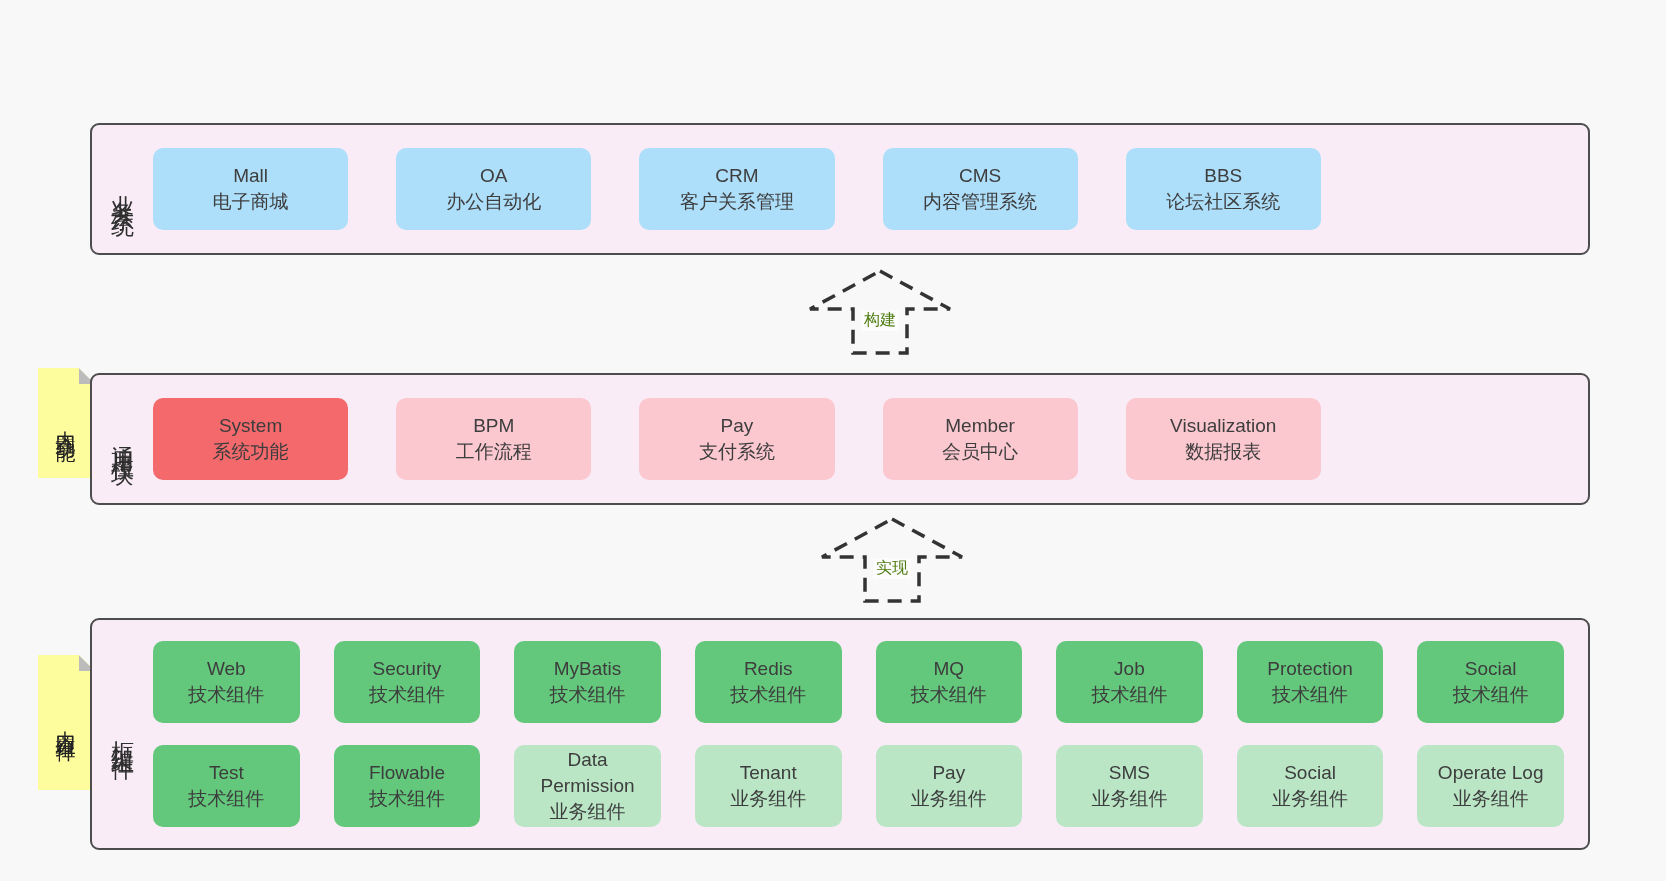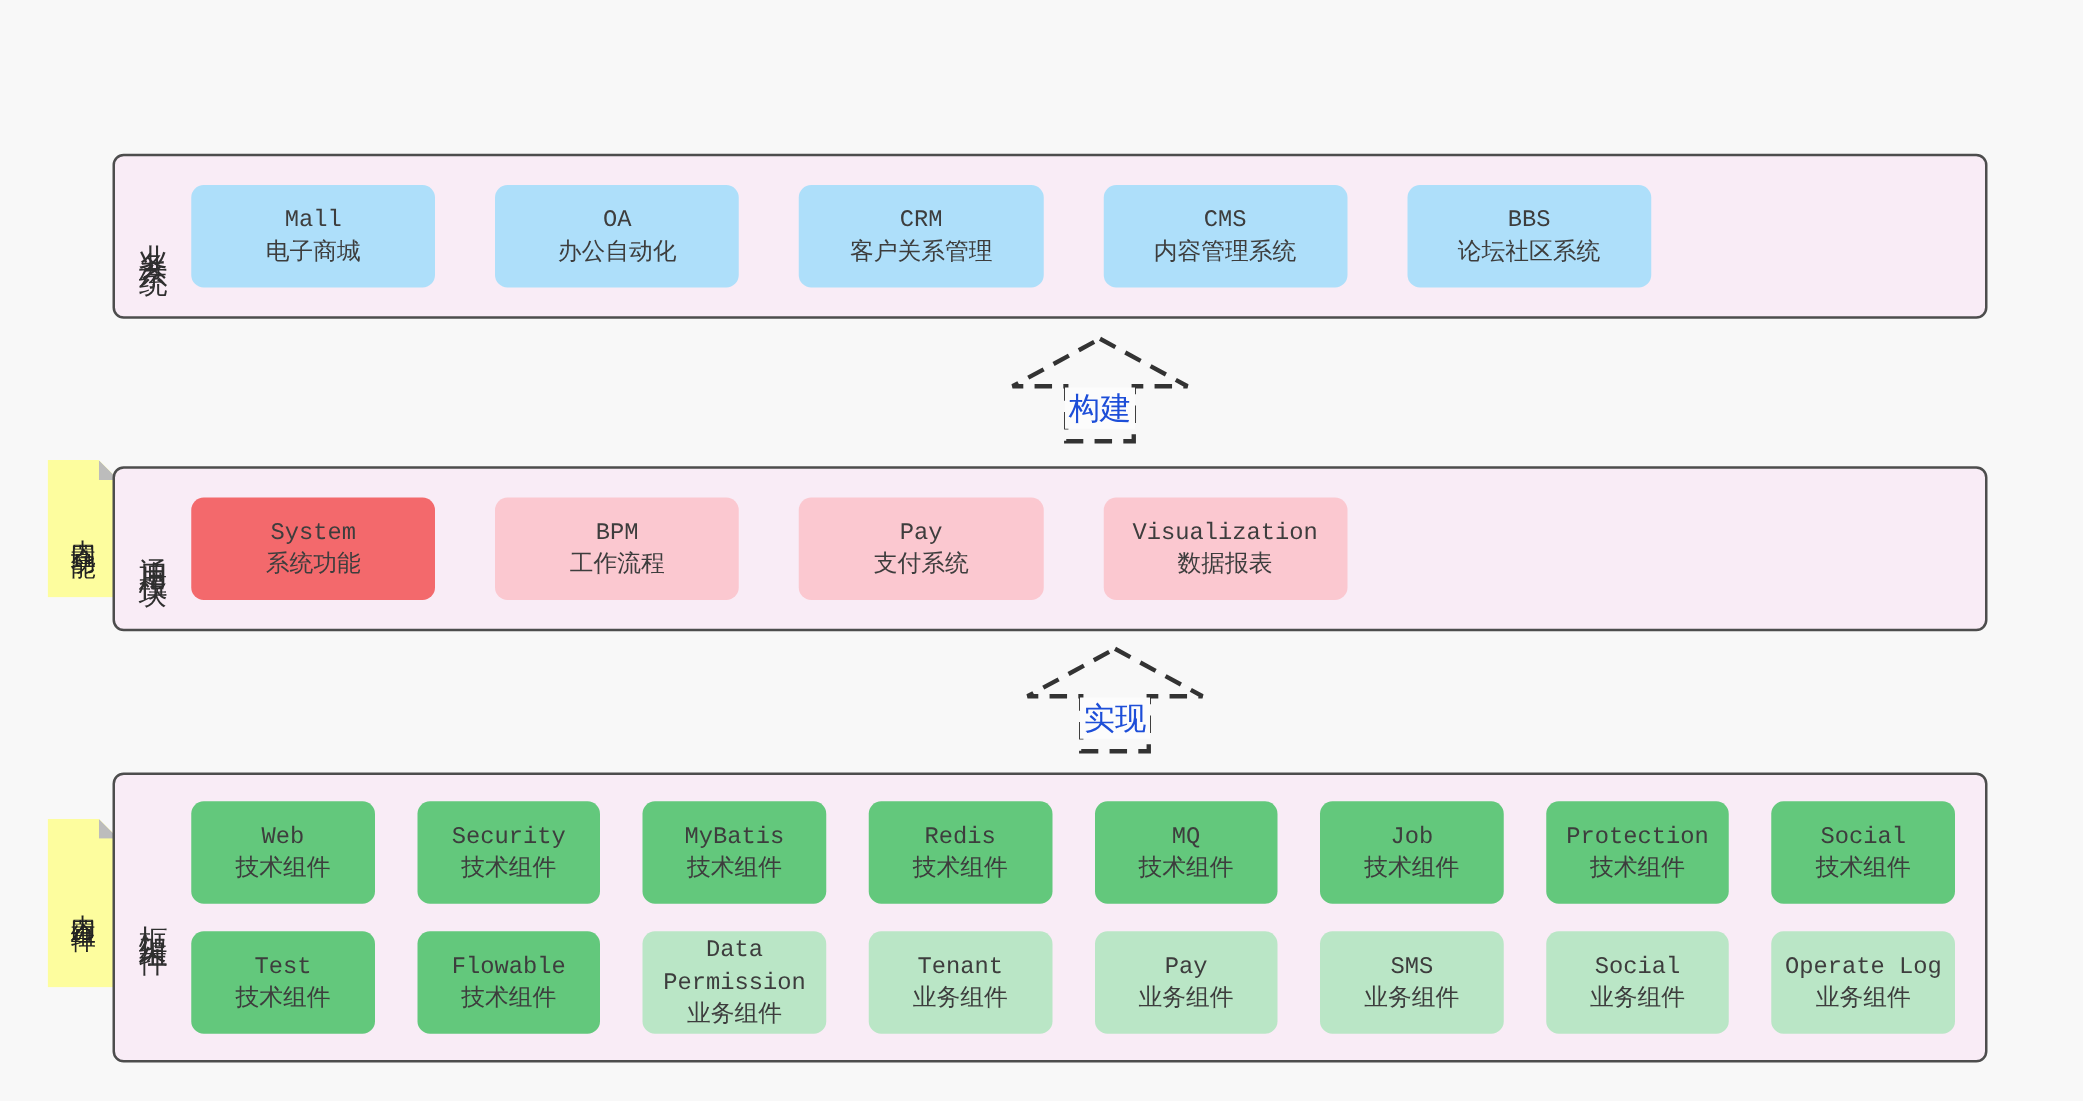--- a/index.html
+++ b/index.html
@@ -22,21 +22,21 @@
     writing-mode:vertical-rl;text-orientation:upright;
     font-size:23px;letter-spacing:6px;color:#2f2f2f;
     margin-left:16px;flex:0 0 auto;
   }
   .boxgrid{flex:1;display:grid;margin:0 24px 0 14px;}
   .cols6{grid-template-columns:repeat(6,1fr);column-gap:48px;}
   .cols8{grid-template-columns:repeat(8,1fr);column-gap:34px;row-gap:22px;}
   .box{
     height:82px;border-radius:10px;padding:0 6px;box-sizing:border-box;
     display:flex;flex-direction:column;justify-content:center;align-items:center;
-    text-align:center;font-size:19px;line-height:26px;font-family:Liberation Mono, monospace;
+    text-align:center;font-size:19px;line-height:26px;
   }
   .box .bn{white-space:pre-wrap;}
   .box.blue{background:var(--box_blue,#aedffa);}
   .box.red{background:var(--box_red,#f3696c);}
   .box.pink{background:var(--box_pink,#fbc8d0);}
   .box.green{background:var(--box_green,#63c87c);}
   .box.lightgreen{background:var(--box_green_light,#bae6c6);}
   .note{
     position:absolute;left:38px;width:57px;z-index:0;display:flex;
     background:var(--note_bg,#fdfd9e);
@@ -57,21 +57,21 @@
   .arrow svg{display:block;width:100%;height:100%;}
   .arrow polygon{
     fill:none;stroke:var(--arrow_stroke,#333);
     stroke-width:3.5;stroke-dasharray:14 9;stroke-linecap:butt;
   }
   #arrow-build{left:807px;top:268px;}
   #arrow-implement{left:819px;top:516px;}
   .arrow-label{
     position:absolute;left:50%;top:42px;transform:translateX(-50%);
     background:var(--arrow_label_bg,#fcfcfc);
-    padding:0 3px;font-size:25px;color:#1d4ed8;white-space:nowrap;
+    padding:0 3px;font-size:16px;color:#4d7c0f;white-space:nowrap;
   }
 </style>
 </head>
 <body>
 
 <div class="panel" id="panel-business">
   <div class="panel-label">业务系统</div>
   <div class="boxgrid cols6">
     <div class="box blue">
       <div class="bn">Mall</div>
@@ -117,20 +117,24 @@
     </div>
     <div class="box pink">
       <div class="bn">BPM</div>
       <div class="bd">工作流程</div>
     </div>
     <div class="box pink">
       <div class="bn">Pay</div>
       <div class="bd">支付系统</div>
     </div>
     <div class="box pink">
+      <div class="bn">Member</div>
+      <div class="bd">会员中心</div>
+    </div>
+    <div class="box pink">
       <div class="bn">Visualization</div>
       <div class="bd">数据报表</div>
     </div>
   </div>
 </div>
 
 <div class="arrow" id="arrow-implement">
   <svg viewBox="0 0 146 88">
     <polygon points="73,3 143,41 100,41 100,85 46,85 46,41 3,41"></polygon>
   </svg>

